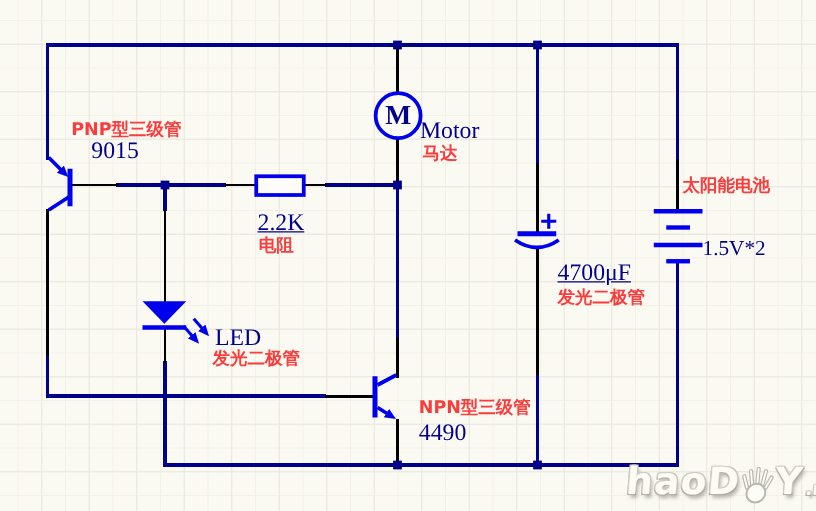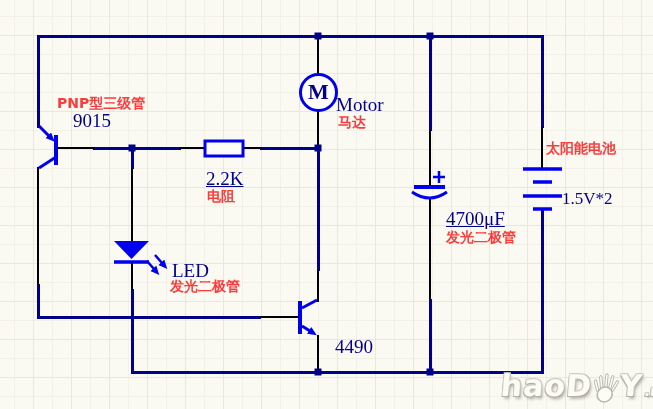--- a/index.html
+++ b/index.html
@@ -131,20 +131,21 @@
   <div class="lbl navy" style="left:206px; top:168px;text-decoration:underline;">2.2K</div>
   <div class="lbl red" style="left:207px; top:188px;">电阻</div>
 
   <div class="lbl msym" style="left:306px; top:79px; width:25px;">M</div>
   <div class="lbl navy" style="left:336px; top:94px;">Motor</div>
   <div class="lbl red" style="left:338px; top:114px;">马达</div>
 
   <div class="lbl navy" style="left:172px; top:260px;">LED</div>
   <div class="lbl red" style="left:170px; top:278px;">发光二极管</div>
 
+  <div class="lbl red" style="left:335px; top:317px;">NPN型三级管</div>
   <div class="lbl navy" style="left:335px; top:336px;">4490</div>
 
   <div class="lbl navy" style="left:446px; top:208px;text-decoration:underline;">4700μF</div>
   <div class="lbl red" style="left:446px; top:229px;">发光二极管</div>
 
   <div class="lbl red" style="left:546px; top:140px;">太阳能电池</div>
   <div class="lbl navy17" style="left:562px; top:189px;">1.5V*2</div>
 
   <div class="watermark">
     <span class="wm-big">haoD</span>

